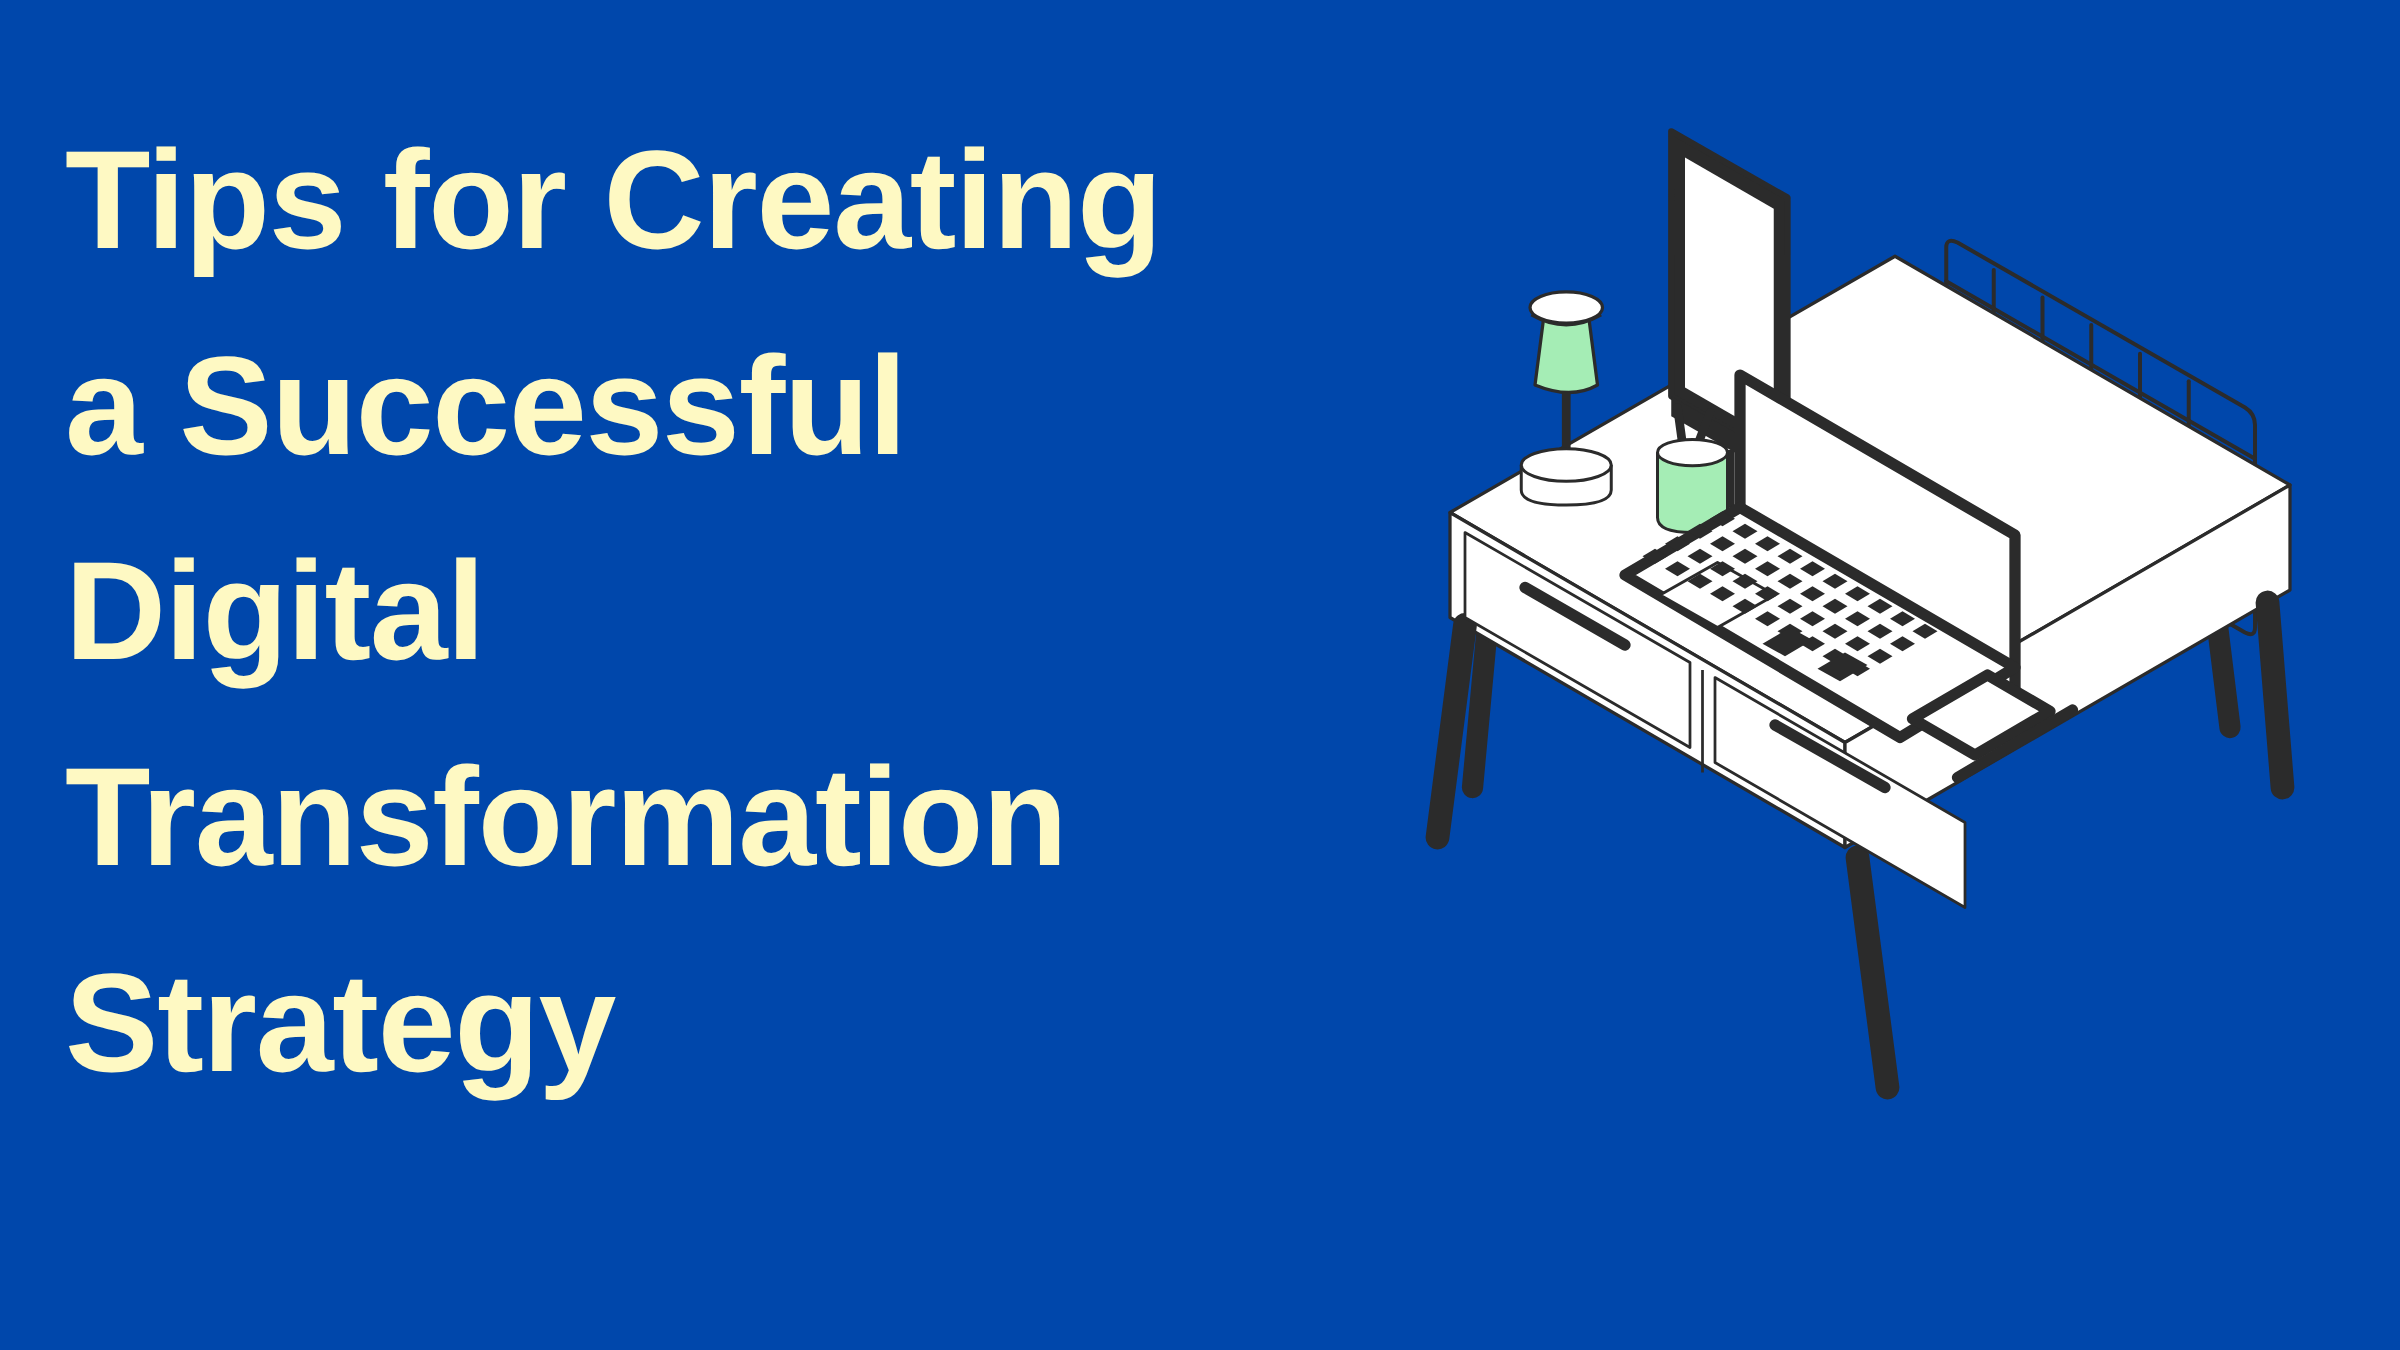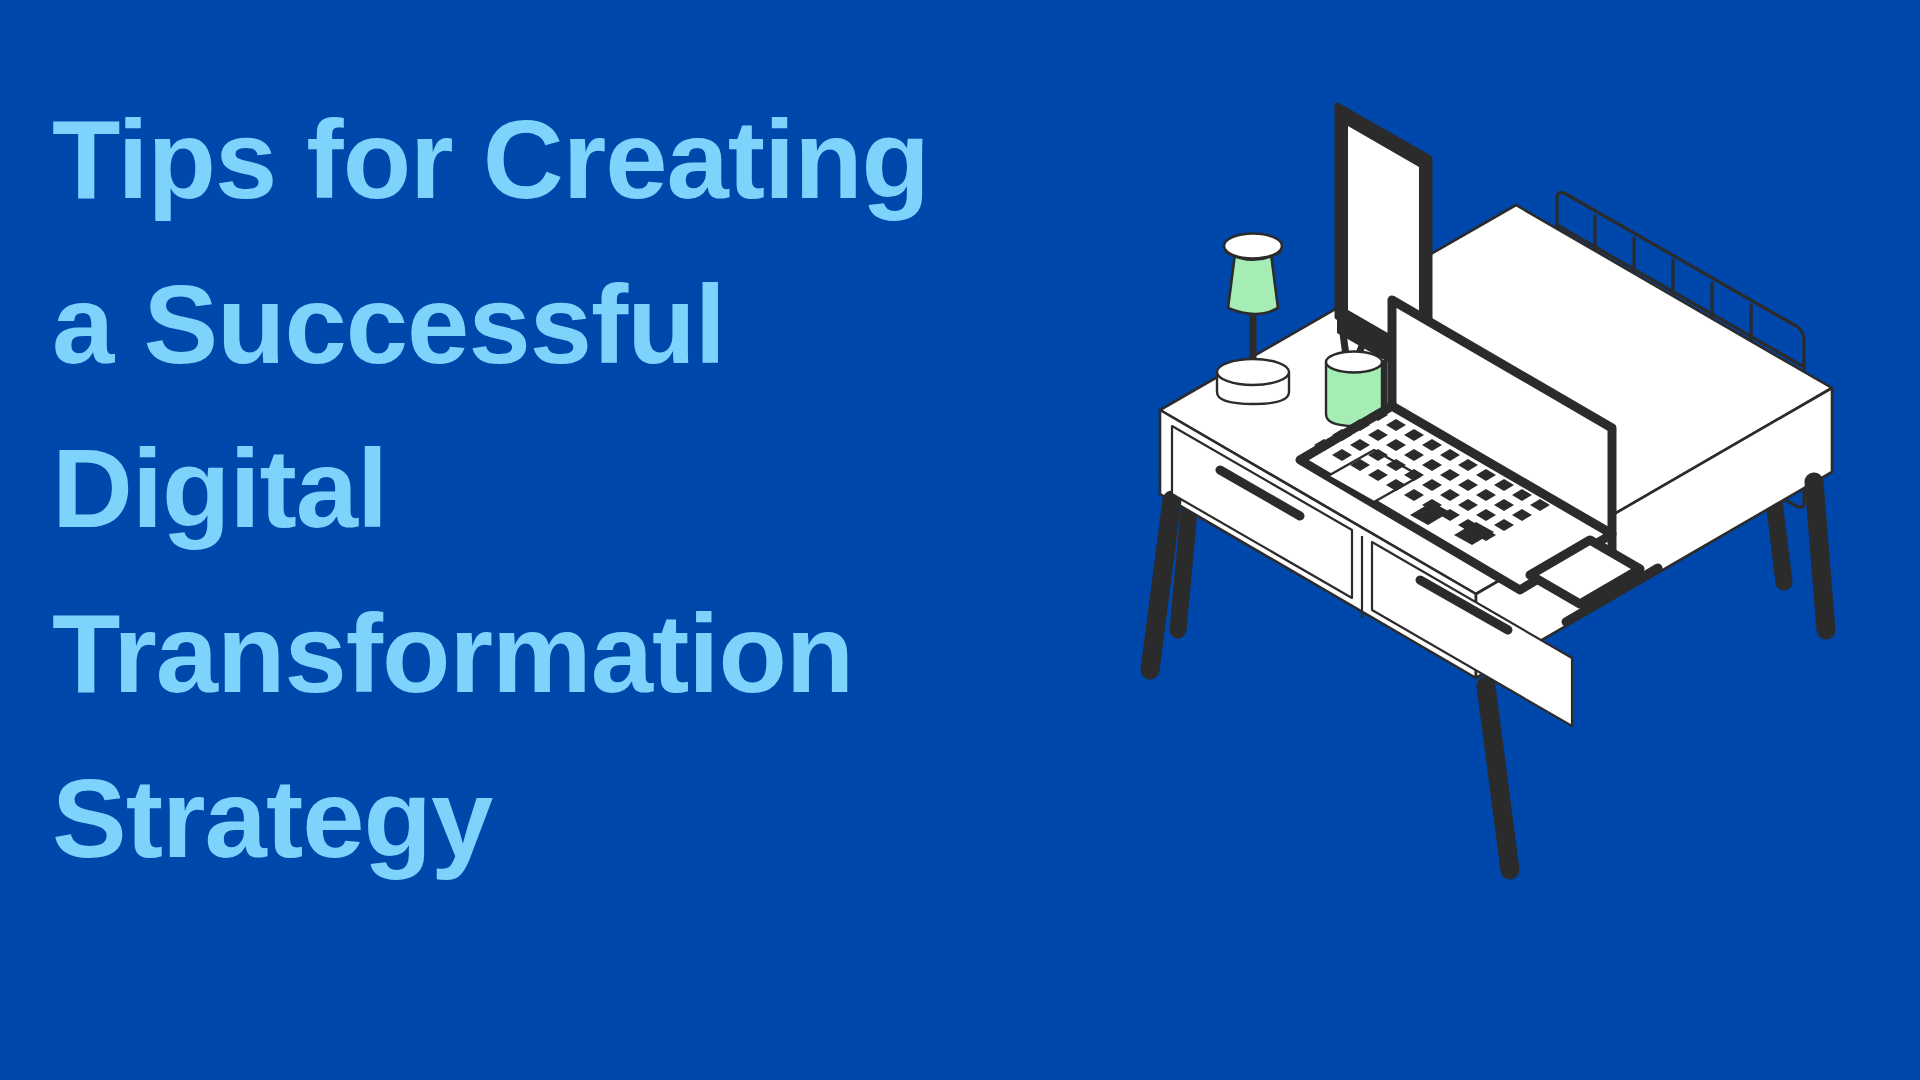--- a/index.html
+++ b/index.html
@@ -18,21 +18,21 @@
     width: 1920px;
     height: 1080px;
     background: #0047AB;
     overflow: hidden;
   }
   #headline {
     position: absolute;
     left: 52px;
     top: 78px;
     width: 1100px;
-    color: #7dd3fc;
+    color: #fef9c3;
     font-family: "Liberation Sans", sans-serif;
     font-weight: bold;
     font-size: 112px;
     line-height: 1.47;
     letter-spacing: -1px;
     white-space: pre-line;
     margin: 0;
   }
   #illustration {
     position: absolute;

